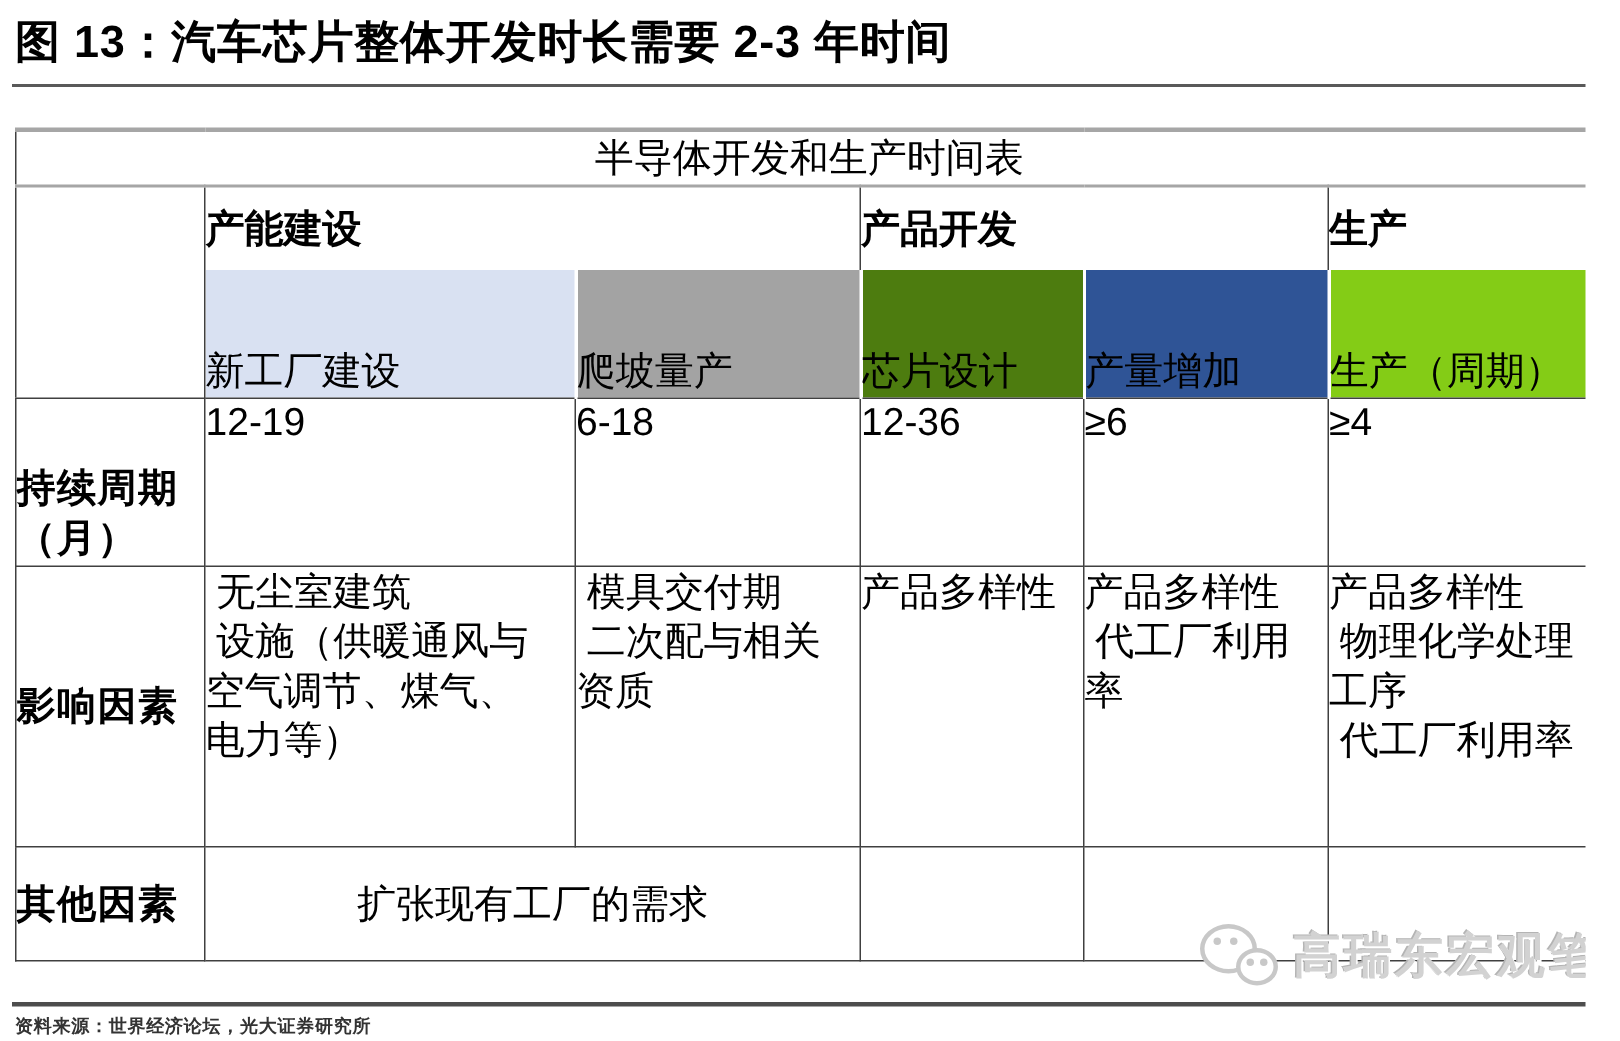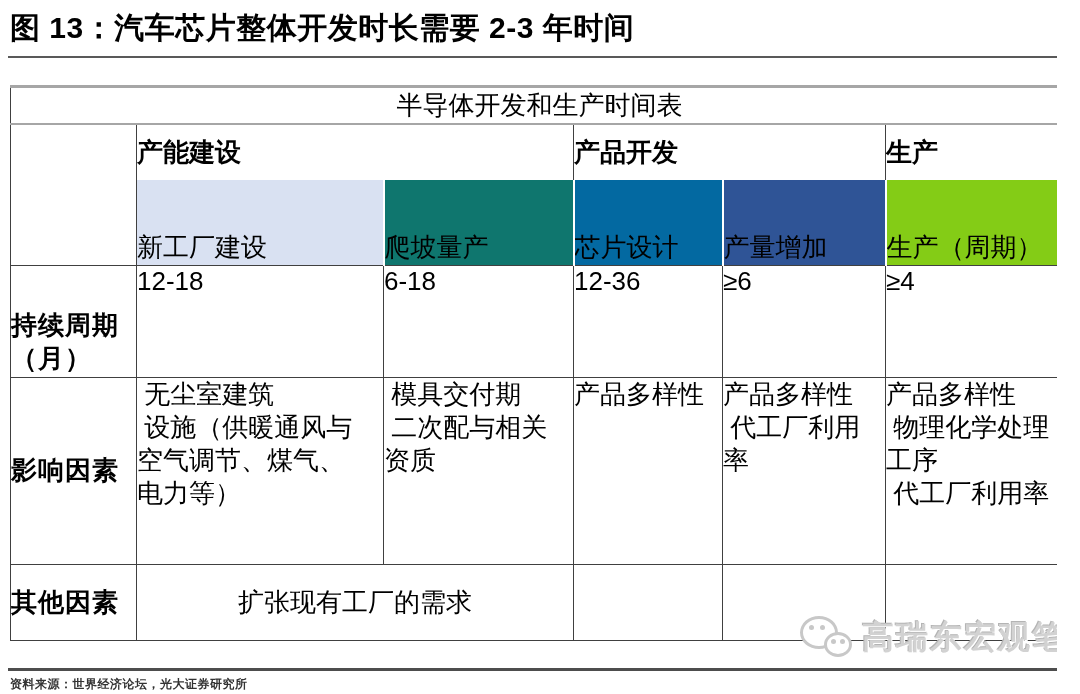--- a/index.html
+++ b/index.html
@@ -121,29 +121,29 @@
     <tr class="group-row">
       <td class="rh-blank"></td>
       <td class="group-cell" colspan="2">产能建设</td>
       <td class="group-cell" colspan="2">产品开发</td>
       <td class="group-cell">生产</td>
     </tr>
 
     <tr class="colored-row">
       <td class="rh-blank under"></td>
       <td class="colored first" style="background-color: rgb(217, 225, 242);">新工厂建设</td>
-      <td class="colored" style="background-color: #0f766e;">爬坡量产</td>
-      <td class="colored" style="background-color: #0369a1; margin-top: 28px;">芯片设计</td>
+      <td class="colored" style="background-color: #a3a3a3;">爬坡量产</td>
+      <td class="colored" style="background-color: #4d7c0f; margin-top: 28px;">芯片设计</td>
       <td class="colored" style="background-color: rgb(47, 84, 150);">产量增加</td>
       <td class="colored" style="background-color: #84cc16;">生产（周期）</td>
     </tr>
 
     <tr class="duration-row">
       <td class="rowhead bottom">持续周期（月）</td>
-      <td class="val">12-18</td>
+      <td class="val">12-19</td>
       <td class="val">6-18</td>
       <td class="val">12-36</td>
       <td class="val">≥6</td>
       <td class="val">≥4</td>
     </tr>
 
     <tr class="factors-row">
       <td class="rowhead middle">影响因素</td>
       <td class="factor"> 无尘室建筑
  设施（供暖通风与

